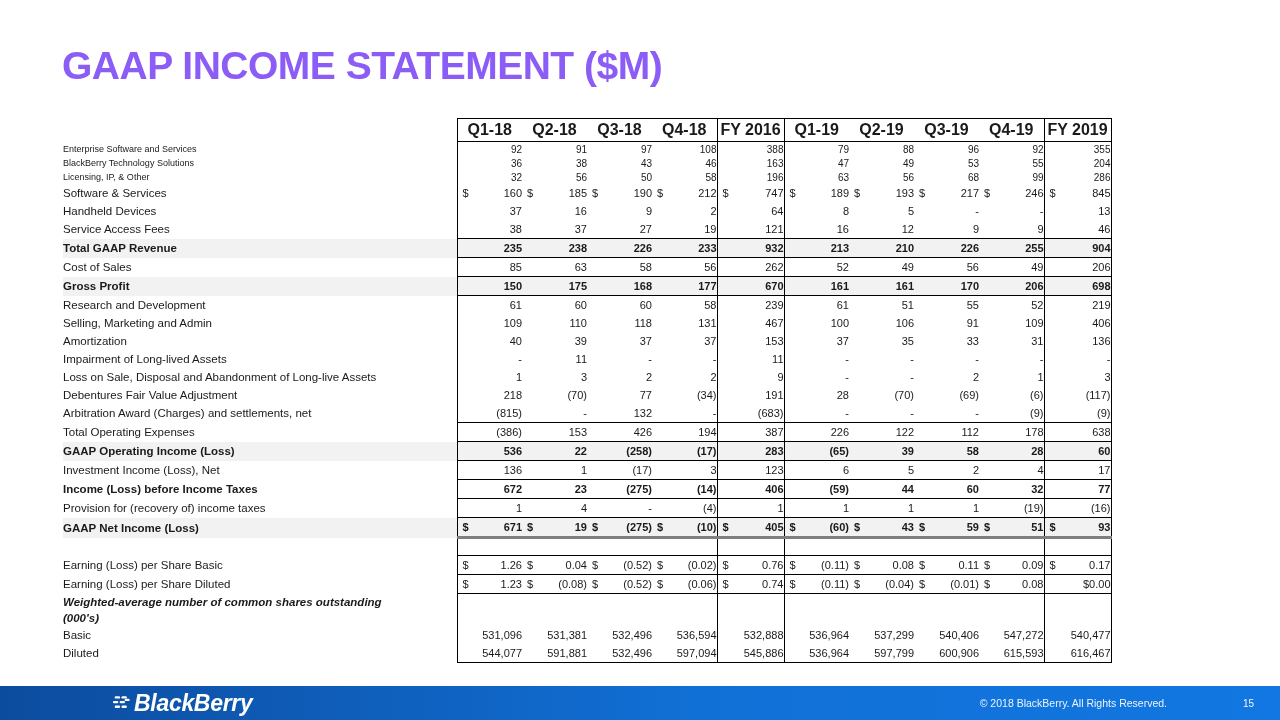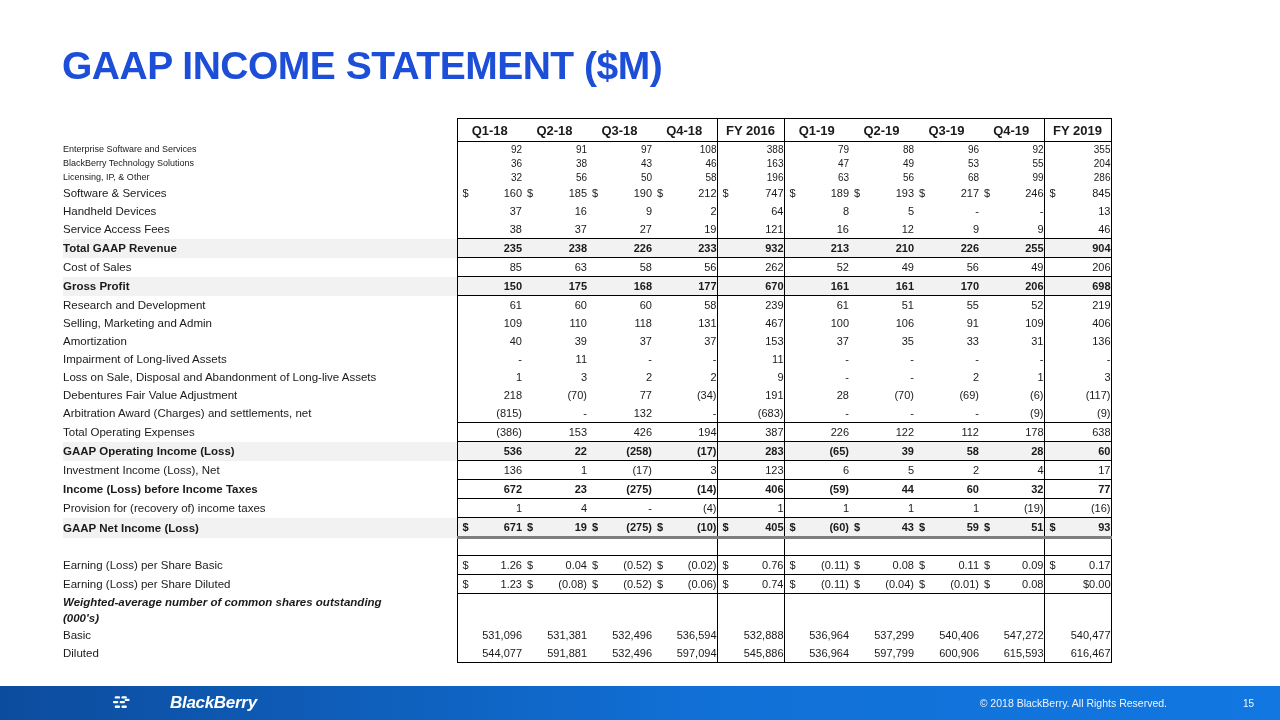--- a/index.html
+++ b/index.html
@@ -1,25 +1,25 @@
 <!DOCTYPE html>
 <html><head>
 <meta charset="utf-8">
 <style>
   html,body{margin:0;padding:0;background:#fff;}
   .slide{position:relative;width:1280px;height:720px;background:#ffffff;overflow:hidden;
          font-family:"Liberation Sans", sans-serif;color:#1a1a1a;}
   .title{position:absolute;left:62px;top:44px;margin:0;font-size:39px;font-weight:bold;
-         letter-spacing:-0.5px;color:#1d4ed8;white-space:nowrap;}
+         letter-spacing:-0.5px;color:#8b5cf6;white-space:nowrap;}
 
   table.fin{position:absolute;left:63px;top:118px;border-collapse:collapse;table-layout:fixed;}
   table.fin td, table.fin th{padding:0;margin:0;vertical-align:middle;}
 
   
-  table.fin thead th{font-size:13px;font-weight:bold;text-align:center;height:22px;
+  table.fin thead th{font-size:16px;font-weight:bold;text-align:center;height:22px;
     border-top:1.5px solid #000;border-bottom:1.5px solid #000;}
   table.fin thead th.corner{border:none;}
 
   
   .c0{border-left:1.5px solid #000;}
   .c3,.c4,.c8,.c9{border-right:1.5px solid #000;}
 
   
   td.v{font-size:11px;text-align:right;padding-right:8px;white-space:nowrap;height:18px;}
   td.v .cur{float:left;padding-left:5px;}
@@ -40,21 +40,21 @@
   tr.bt td.v{border-top:1px solid #000;}
   tr.bb td.v{border-bottom:1px solid #000;}
   tr.thick td.v{border-bottom:3px solid #7f7f7f;}
   tr.botline td.v{border-bottom:1.5px solid #000;margin-top:36px;}
 
   
   .footer{position:absolute;left:0;top:686px;width:1280px;height:34px;
     background:linear-gradient(90deg,#0C4C9E 0%,#1170D6 55%,#1277E2 100%);
     display:flex;align-items:center;}
   .logo{position:absolute;left:112px;display:flex;align-items:center;gap:4px;}
-  .logo-text{color:#ffffff;font-weight:bold;font-style:italic;font-size:17px;letter-spacing:-0.3px;margin-left:36px;}
+  .logo-text{color:#ffffff;font-weight:bold;font-style:italic;font-size:23px;letter-spacing:-0.3px;}
   .copyright{position:absolute;right:113px;color:rgba(255,255,255,0.92);font-size:10.5px;}
   .pagenum{position:absolute;right:26px;color:rgba(255,255,255,0.95);font-size:10px;}
 </style>
 </head>
 <body>
 
 <div class="slide">
 
   <h1 class="title">GAAP INCOME STATEMENT ($M)</h1>
 

